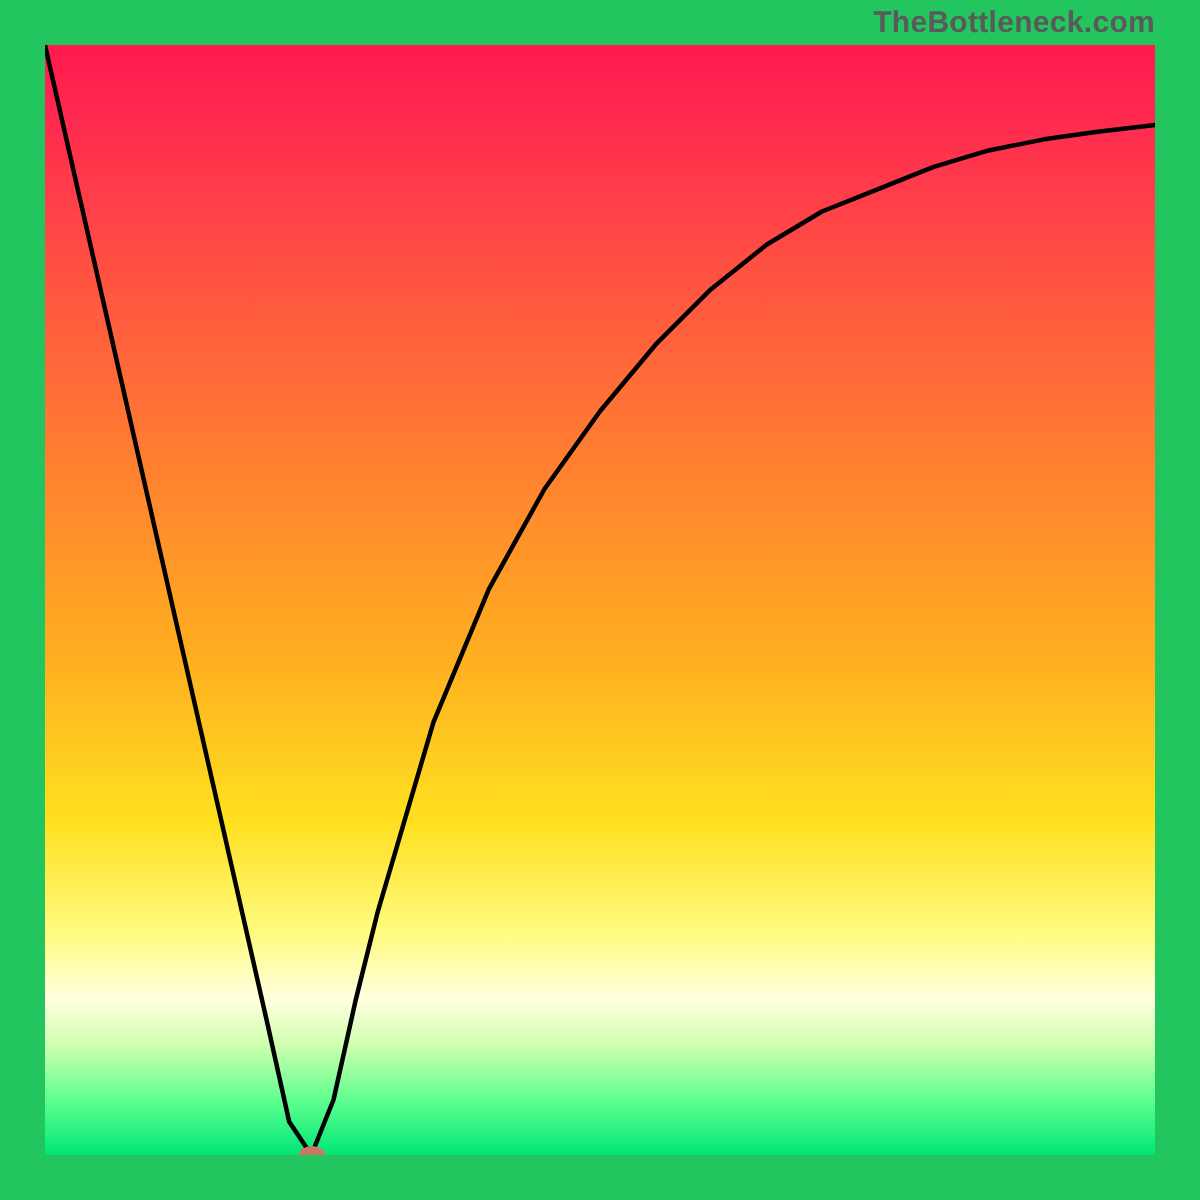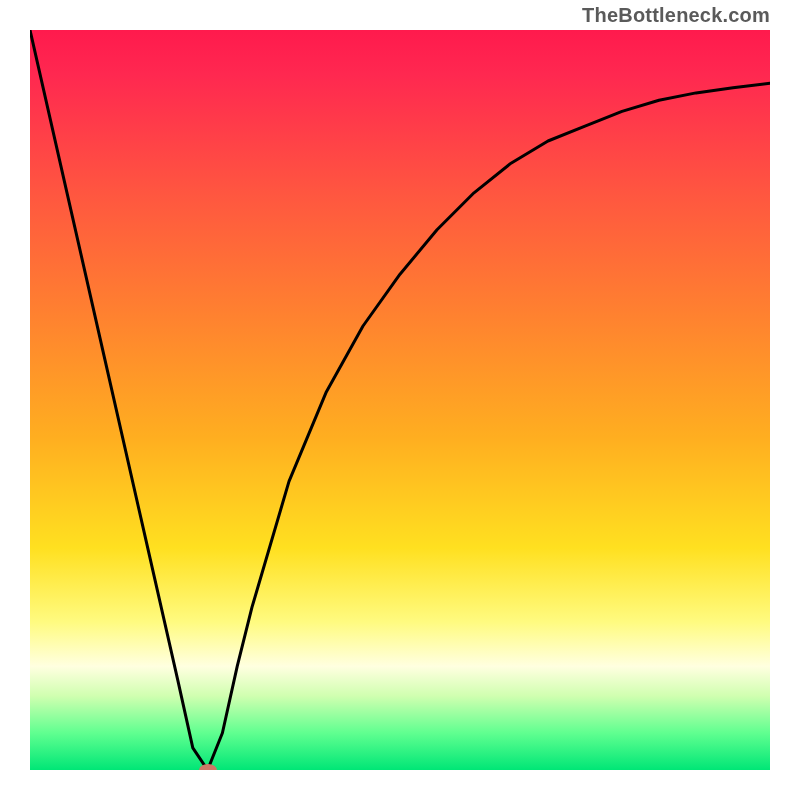--- a/index.html
+++ b/index.html
@@ -7,21 +7,21 @@
     padding: 0;
     width: 800px;
     height: 800px;
     background: #000;
     overflow: hidden;
   }
   .frame {
     position: relative;
     width: 800px;
     height: 800px;
-    background: #ffffff;
+    background: #22c55e;
   }
   .plot-area {
     position: absolute;
     left: 30px;
     top: 30px;
     width: 740px;
     height: 740px;
     overflow: hidden;
   }
   .gradient-bg {

